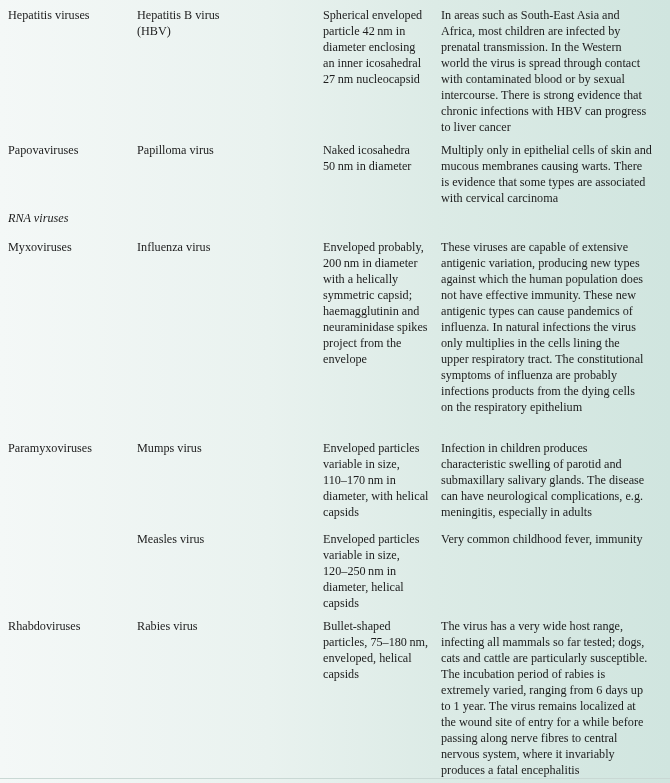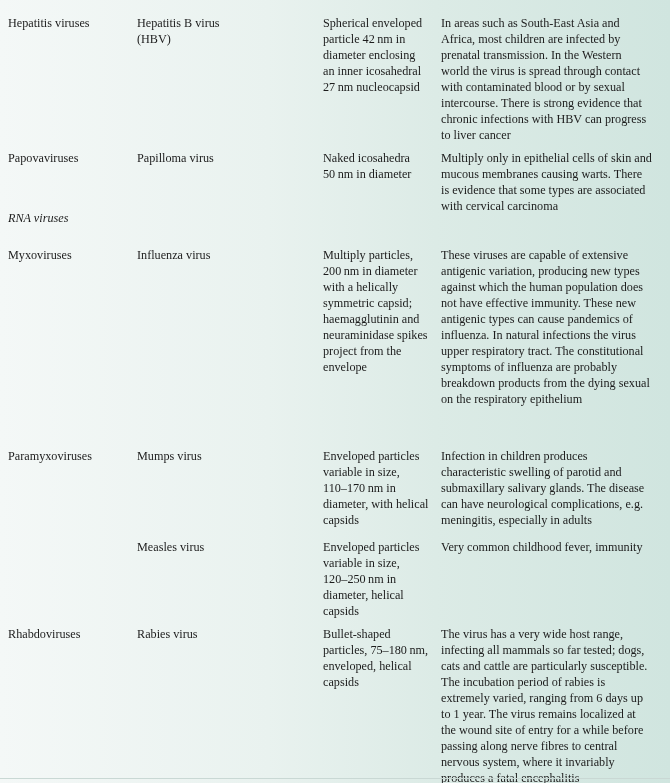--- a/index.html
+++ b/index.html
@@ -22,21 +22,21 @@
       left: 0;
       top: 0;
       width: 670px;
     }
     .row {
       position: relative;
       display: block;
     }
     .cell {
       position: absolute;
-      top: 12px;
+      top: 4px;
       white-space: normal;
     }
     .c-family { left: 8px; width: 120px; }
     .c-virus  { left: 137px; width: 135px; }
     .c-struct { left: 287px; width: 130px; margin-left: 36px; }
     .c-notes  { left: 441px; width: 225px; }
     .line { display: block; white-space: nowrap; }
     .section-heading {
       position: absolute;
       left: 8px;
@@ -105,39 +105,40 @@
   <div class="section-heading" style="top:210px;text-align:right;">RNA viruses</div>
 
   <div class="row" style="position:absolute; top:235px; left:0; width:670px;">
     <div class="cell c-family">
         <span class="line">Myxoviruses</span>
       </div>
     <div class="cell c-virus">
         <span class="line">Influenza virus</span>
       </div>
     <div class="cell c-struct">
-        <span class="line">Multiply particles,</span>
+        <span class="line">Enveloped probably,</span>
         <span class="line">200 nm in diameter</span>
         <span class="line">with a helically</span>
         <span class="line">symmetric capsid;</span>
         <span class="line">haemagglutinin and</span>
         <span class="line">neuraminidase spikes</span>
         <span class="line">project from the</span>
         <span class="line">envelope</span>
       </div>
     <div class="cell c-notes">
         <span class="line">These viruses are capable of extensive</span>
         <span class="line">antigenic variation, producing new types</span>
         <span class="line">against which the human population does</span>
         <span class="line">not have effective immunity. These new</span>
         <span class="line">antigenic types can cause pandemics of</span>
         <span class="line">influenza. In natural infections the virus</span>
+        <span class="line">only multiplies in the cells lining the</span>
         <span class="line">upper respiratory tract. The constitutional</span>
         <span class="line">symptoms of influenza are probably</span>
-        <span class="line">breakdown products from the dying sexual</span>
+        <span class="line">infections products from the dying cells</span>
         <span class="line">on the respiratory epithelium</span>
       </div>
   </div>
 
   <div class="row" style="position:absolute; top:436px; left:0; width:670px;">
     <div class="cell c-family">
         <span class="line">Paramyxoviruses</span>
       </div>
     <div class="cell c-virus">
         <span class="line">Mumps virus</span>

